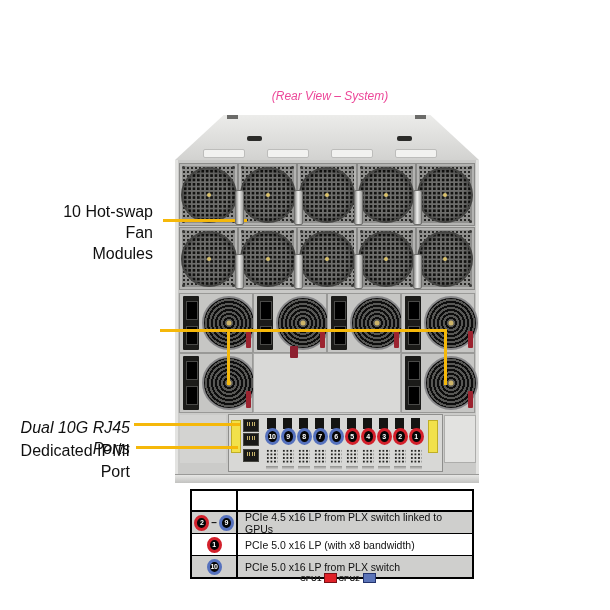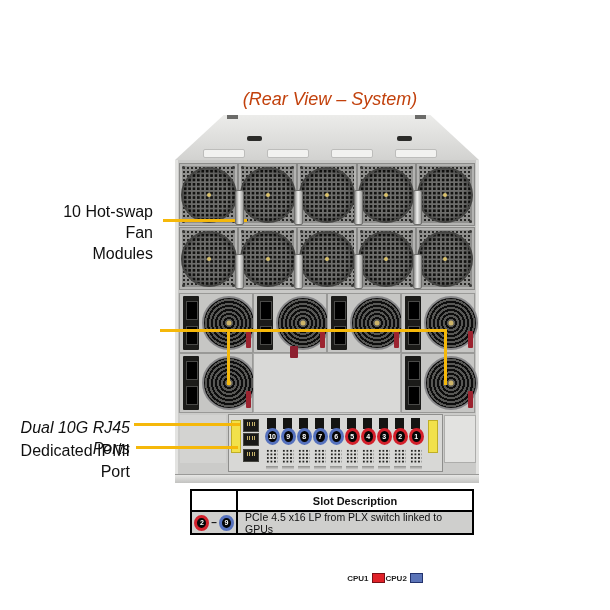--- a/index.html
+++ b/index.html
@@ -1,21 +1,21 @@
 <!DOCTYPE html>
 <html><head>
 <meta charset="utf-8">
 <style>
   html,body{margin:0;padding:0;background:#ffffff;}
   #canvas{position:relative;width:610px;height:610px;background:#ffffff;overflow:hidden;
           font-family:"Liberation Sans", sans-serif;color:#111;}
 
   
   .diagram-title{position:absolute;left:175px;top:89px;width:310px;text-align:center;
-                 font-size:18px;font-style:italic;color:#c2410c;}
+                 font-size:12px;font-style:italic;color:#ec4899;}
 
   
   #chassis{position:absolute;left:175px;top:115px;width:304px;height:368px;}
 
   
   #lid{position:absolute;left:0;top:0;width:304px;height:45px;
        background:linear-gradient(#ececea,#d2d2d0);
        clip-path:polygon(16% 0,84% 0,100% 100%,0 100%);}
   .lid-ear{position:absolute;top:0;width:11px;height:4px;background:#6b6b69;}
   .lid-handle{position:absolute;top:21px;width:15px;height:5px;background:#2b2b29;border-radius:2px;}
@@ -105,21 +105,21 @@
   .tbl-header .cell-desc{justify-content:center;padding-left:0;font-weight:bold;font-size:11px;}
   .row-shade{background:#cfcfcd;}
   .tbadge{width:9px;height:10px;border-radius:50%;background:#050505;color:#fff;
           font-size:7px;font-weight:bold;display:flex;align-items:center;justify-content:center;
           letter-spacing:-0.5px;flex:none;}
   .ring-red{border:3px solid #d3202b;}
   .ring-blue{border:3px solid #5571bd;}
   .range-dash{font-weight:bold;font-size:10px;margin:0 0;}
 
   
-  #legend{position:absolute;left:300px;top:573px;width:170px;display:flex;justify-content:center;
+  #legend{position:absolute;left:300px;top:573px;width:170px;display:flex;justify-content:flex-start;
           align-items:center;gap:1px;}
   .legend-item{display:flex;align-items:center;gap:3px;}
   .legend-label{font-size:8px;font-weight:bold;color:#222;}
   .legend-swatch{width:13px;height:10px;box-sizing:border-box;}
 </style>
 </head>
 <body>
 
 <div id="canvas">
 
@@ -388,30 +388,41 @@
   <div class="callout-line h-line" style="left:163px;top:219px;width:84px;"></div>
   <div class="callout-line h-line" style="left:160px;top:329px;width:287px;"></div>
   <div class="callout-line v-line" style="left:227px;top:329px;height:56px;"></div>
   <div class="callout-line v-line" style="left:444px;top:329px;height:56px;"></div>
   <div class="callout-line h-line" style="left:134px;top:423px;width:106px;"></div>
   <div class="callout-line h-line" style="left:136px;top:446px;width:102px;"></div>
 
   <div id="slot-table">
     <div class="tbl-header">
       <div class="cell-badge"></div>
-      <div class="cell-desc">Slot Description</div>
     </div>
     <div id="table-rows">
         <div class="tbl-row row-shade">
           <div class="cell-badge">
             <span class="tbadge ring-red">2</span>
             <span class="range-dash">–</span>
             <span class="tbadge ring-blue">9</span>
           </div>
           <div class="cell-desc">PCIe 4.5 x16 LP from PLX switch linked to GPUs</div>
+        </div>
+        <div class="tbl-row">
+          <div class="cell-badge">
+            <span class="tbadge ring-red">1</span>
+          </div>
+          <div class="cell-desc">PCIe 5.0 x16 LP (with x8 bandwidth)</div>
+        </div>
+        <div class="tbl-row row-shade">
+          <div class="cell-badge">
+            <span class="tbadge ring-blue">10</span>
+          </div>
+          <div class="cell-desc">PCIe 5.0 x16 LP from PLX switch</div>
         </div>
       </div>
   </div>
 
   <div id="legend">
       <div class="legend-item">
         <span class="legend-label">CPU1</span>
         <span class="legend-swatch" style="background: rgb(224, 33, 40); border: 1px solid rgb(122, 16, 22);"></span>
       </div>
       <div class="legend-item">

